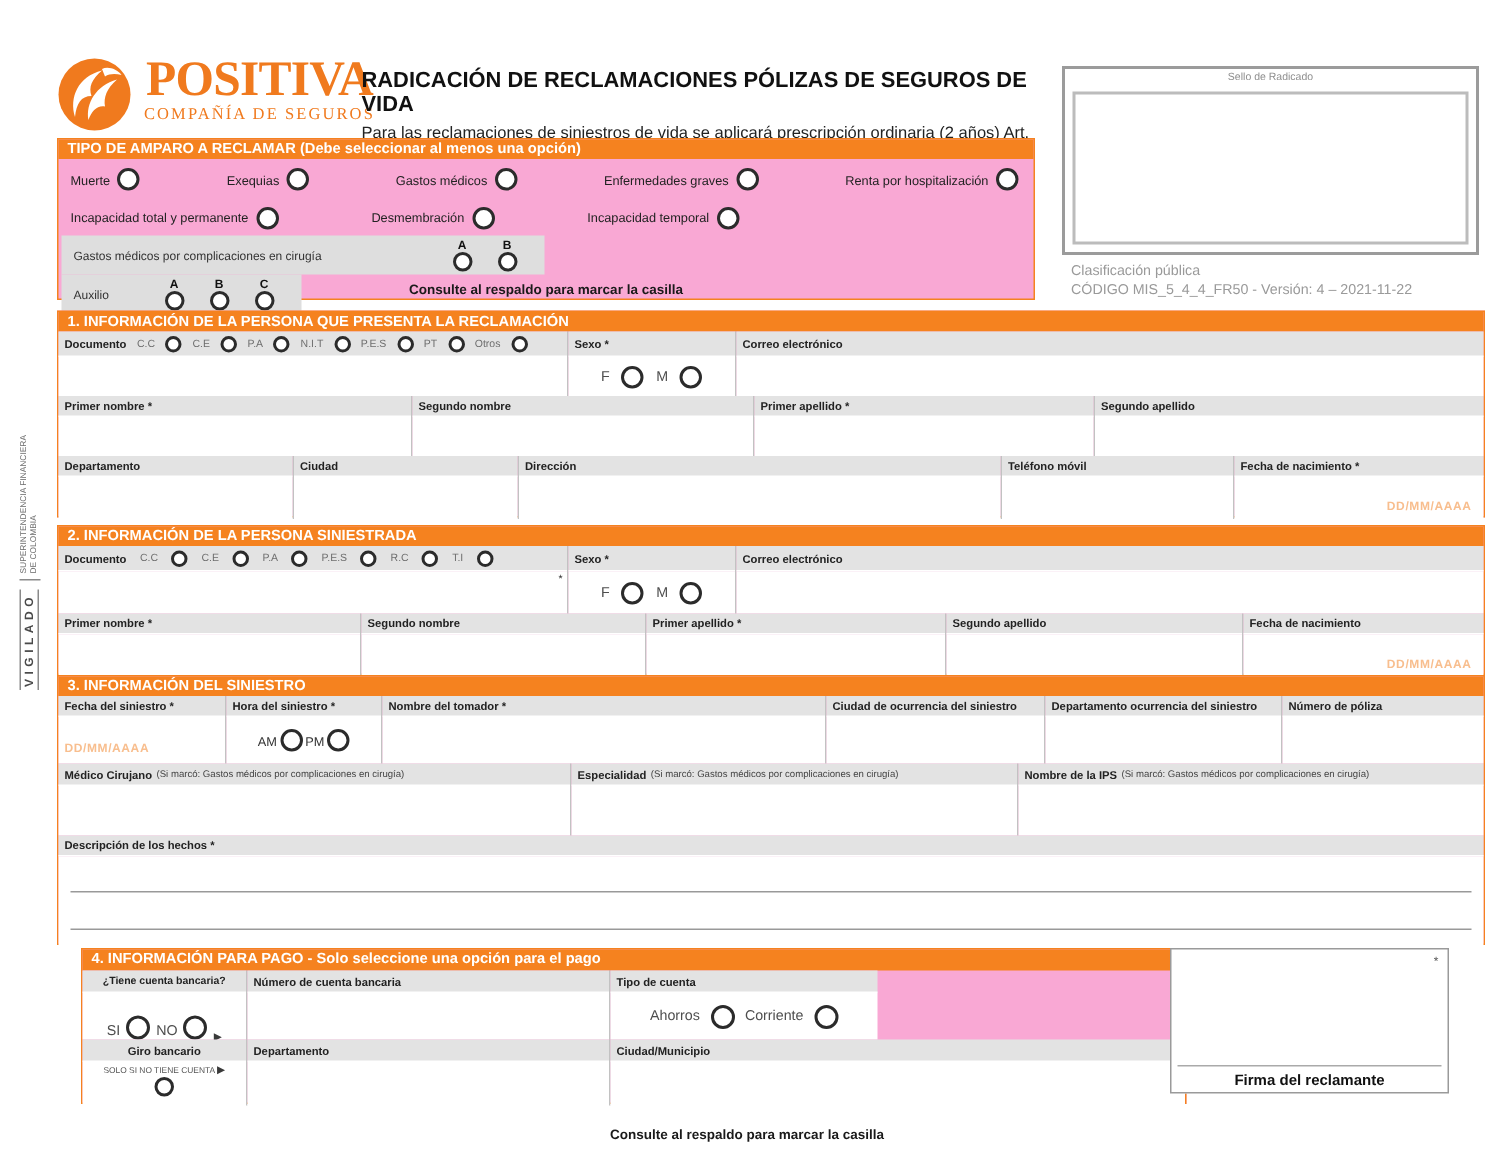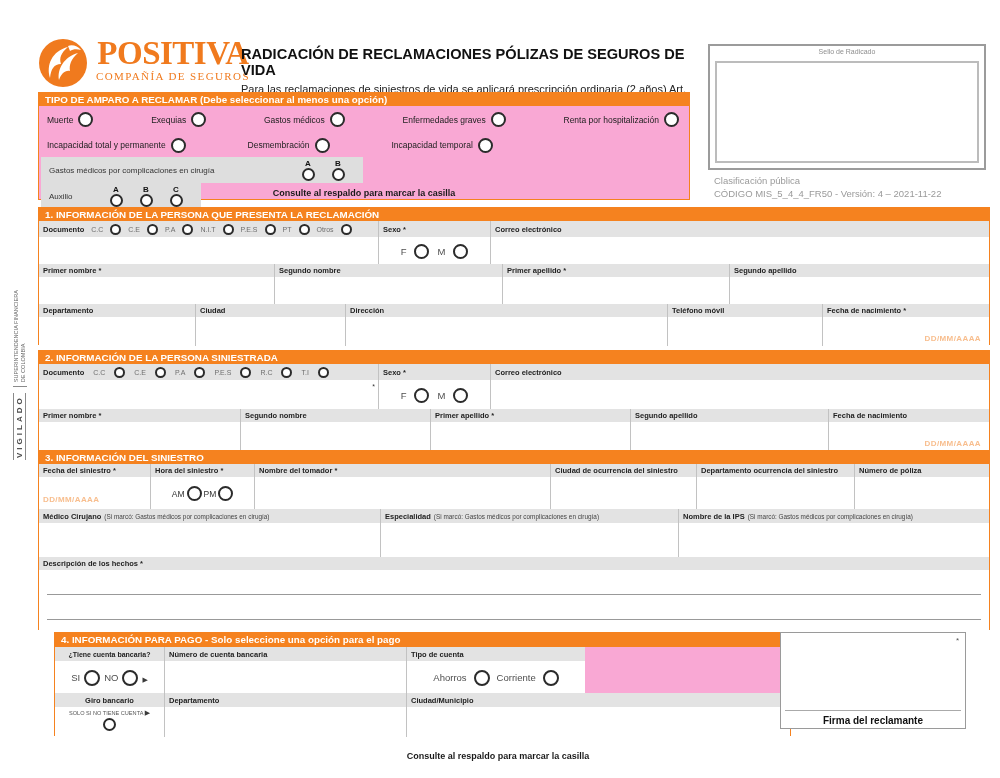--- a/index.html
+++ b/index.html
@@ -402,21 +402,21 @@
         </div>
       </div>
     </div>
   </div>
 
   <div class="sec" style="left:54px;top:632px;width:737px;height:104px;">
     <div class="sec-h" style="height:14px;line-height:14px;">4. INFORMACIÓN PARA PAGO - Solo seleccione una opción para el pago</div>
     <div class="row" style="height:46px;">
       <div class="cell" style="width:110px;">
         <div class="strip h15 center-strip" style="font-size:7px;">¿Tiene cuenta bancaria?</div>
-        <div class="body" style="display:flex;align-items:center;justify-content:center;gap:4px;">
+        <div class="body" style="display:flex;align-items:flex-end;justify-content:center;gap:4px;">
           <span class="opt-lbl">SI</span>
           <span class="radio r16"></span>
           <span class="opt-lbl">NO</span>
           <span class="radio r16"></span>
           <span class="arrow">▶</span>
         </div>
       </div>
       <div class="cell" style="width:242px;">
         <div class="strip h15">Número de cuenta bancaria</div>
         <div class="body"></div>

